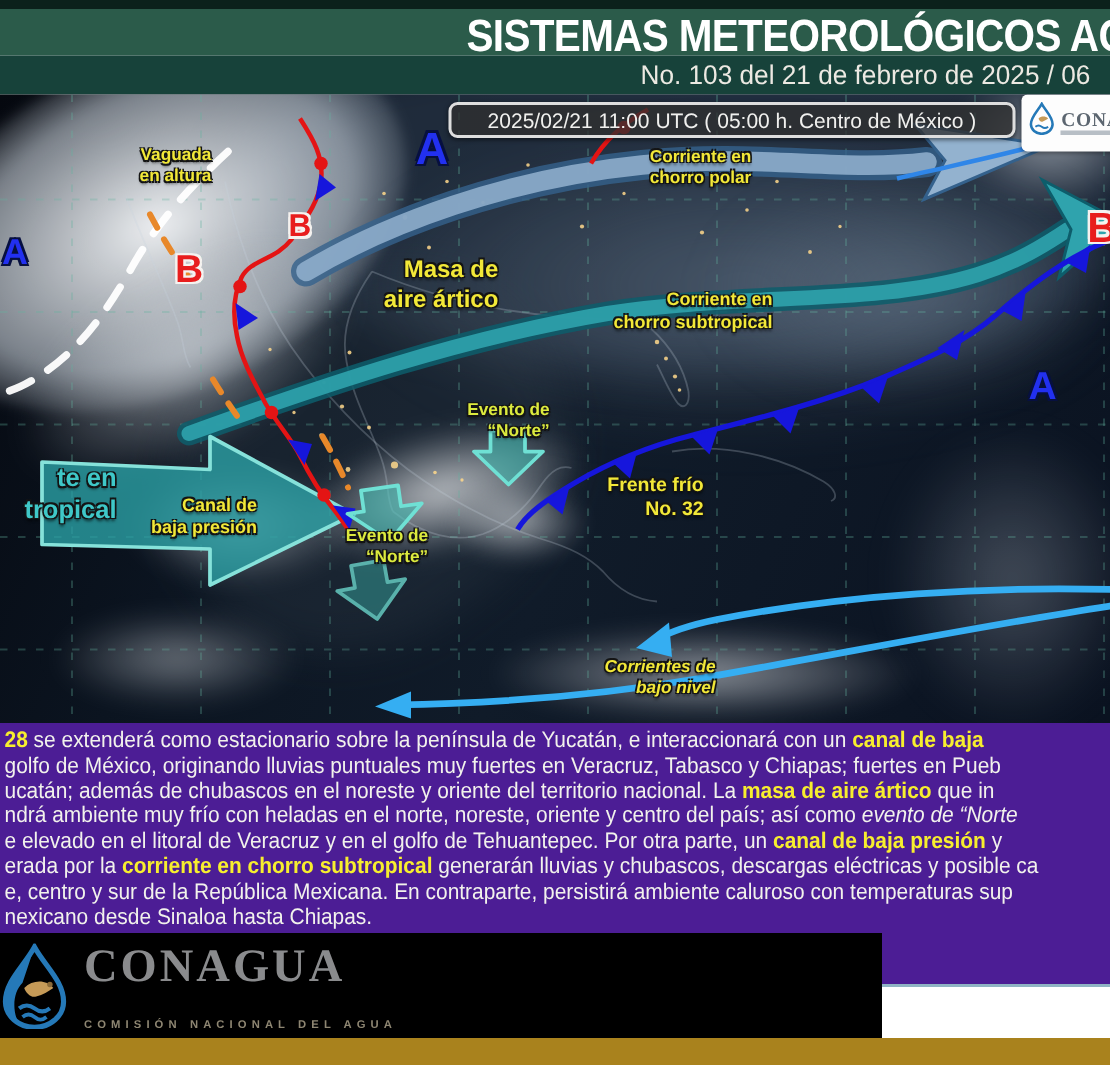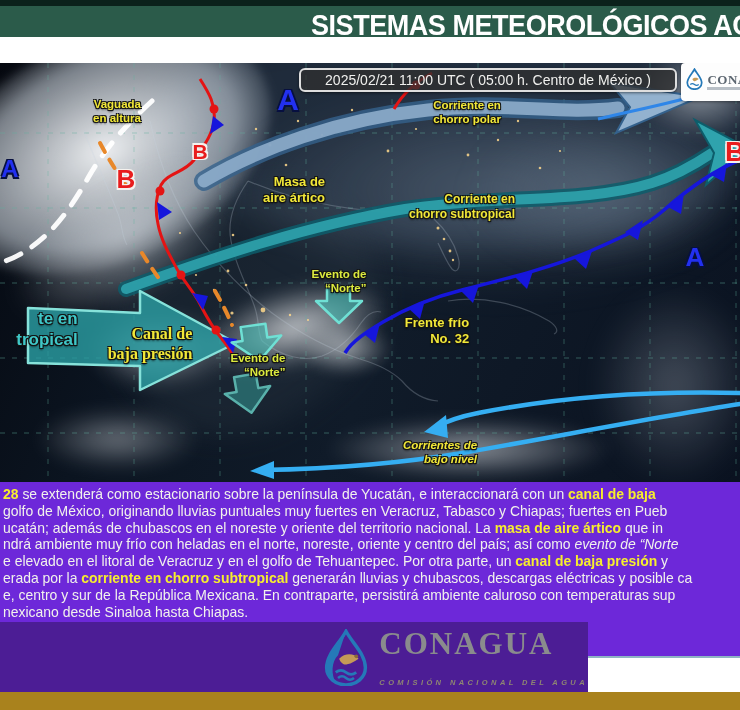--- a/index.html
+++ b/index.html
@@ -62,45 +62,48 @@
   .stamp{position:absolute;left:299px;top:5px;width:378px;height:24px;border:2px solid #dedede;
       border-radius:6px;background:rgba(48,48,48,.78);color:#f0f0ee;font-size:14px;line-height:20px;
       text-align:center;white-space:nowrap;box-shadow:0 1px 3px rgba(0,0,0,.5);}
   .logo-box{position:absolute;left:681px;top:0;width:70px;height:38px;background:#fdfdfd;
       border-radius:4px 0 0 4px;box-shadow:0 1px 3px rgba(0,0,0,.4);overflow:hidden;padding:5px 0 0 5px;}
   .logo-box .mini-brand{font-family:"Liberation Serif",serif;font-weight:700;font-size:13px;color:#5c6670;
       letter-spacing:.5px;vertical-align:top;display:inline-block;margin-top:4px;}
   .logo-box .mini-sub{position:absolute;left:26px;top:24px;width:60px;height:3px;background:#9aa4ae;opacity:.7;}
 
   
-  .bulletin{position:absolute;left:0;top:482px;width:740px;height:176px;background:#6d28d9;
+  .bulletin{position:absolute;left:0;top:482px;width:740px;height:176px;background:#4c1d95;
       padding:4px 0 0 3px;border-bottom:2px solid #8fb4c4;overflow:hidden;}
   .bl-line{white-space:nowrap;overflow:hidden;width:108%;color:#f2f2ec;font-size:15px;line-height:16.8px;
       transform:scaleX(.93);transform-origin:left top;}
   .bl-line .hl{color:#f7ee2e;font-weight:700;}
   .bl-line .it{font-style:italic;}
 
   
-  .footer{position:absolute;left:0;top:622px;width:588px;height:70px;background:#4c1d95;
-      display:flex;align-items:center;justify-content:flex-end;}
+  .footer{position:absolute;left:0;top:622px;width:588px;height:70px;background:#000000;
+      display:flex;align-items:center;justify-content:flex-start;}
   .lockup{display:flex;align-items:center;gap:10px;}
   .brand-text{font-family:"Liberation Serif",serif;font-weight:700;font-size:31px;color:#8a8b8d;
       letter-spacing:2px;line-height:1;}
-  .tagline{font-size:7.5px;letter-spacing:3.4px;color:#8e8672;margin-top:19px;font-weight:700;font-style:italic;}
+  .tagline{font-size:7.5px;letter-spacing:3.4px;color:#8e8672;margin-top:19px;font-weight:700;}
   .gold-bar{position:absolute;left:0;top:692px;width:740px;height:18px;background:#a9821d;}
 </style>
 </head>
 <body>
 
 <div id="app">
 
   <div class="top-strip"></div>
 
   <div class="band1">
     <div class="main-title">SISTEMAS METEOROLÓGICOS ACT</div>
+  </div>
+  <div class="band2">
+    <div class="sub-title">No. 103 del 21 de febrero de 2025 / 06</div>
   </div>
 
   <div class="map">
 
     <div class="land1"></div>
     <div class="land2"></div>
     <div class="cl c1"></div>
     <div class="cl c2"></div>
     <div class="cl c3"></div>
     <div class="cl c3b"></div>
@@ -237,29 +240,29 @@
       </g>
       <polygon points="446,352 424,369 448,375" fill="#35aef2"></polygon>
       <polygon points="274,398 250,408 274,416" fill="#35aef2"></polygon>
     </svg>
 
     <div>
         <div class="mlabel" style="left: 117px; top: 48px; font-size: 11.5px; color: rgb(242, 232, 56);">Vaguada
 en altura</div>
         <div class="mlabel" style="left: 467px; top: 49px; font-size: 11.5px; color: rgb(242, 232, 56);">Corriente en
 chorro polar</div>
-        <div class="mlabel" style="left: 294px; top: 127px; font-size: 13px; color: rgb(242, 232, 56);">Masa de
+        <div class="mlabel" style="left: 294px; top: 127px; font-size: 16px; color: rgb(242, 232, 56);">Masa de
 aire ártico</div>
         <div class="mlabel" style="left: 462px; top: 144px; font-size: 12px; color: rgb(242, 232, 56);">Corriente en
 chorro subtropical</div>
         <div class="mlabel" style="left: 339px; top: 218px; font-size: 11.5px; color: rgb(220, 234, 62);">Evento de
 “Norte”</div>
         <div class="mlabel" style="left: 437px; top: 268px; font-size: 13px; color: rgb(242, 232, 56);">Frente frío
 No. 32</div>
-        <div class="mlabel" style="left: 150px; top: 281px; font-size: 16px; color: rgb(242, 232, 56); font-family: Liberation Serif, serif;">Canal de
+        <div class="mlabel" style="left: 136px; top: 281px; font-size: 12px; color: rgb(242, 232, 56);">Canal de
 baja presión</div>
         <div class="mlabel" style="left: 258px; top: 302px; font-size: 11.5px; color: rgb(220, 234, 62);">Evento de
 “Norte”</div>
         <div class="mlabel" style="left: 440px; top: 389px; font-size: 11.5px; color: rgb(242, 232, 56); font-style: italic;">Corrientes de
 bajo nivel</div>
         <div class="mlabel" style="left: 47px; top: 267px; font-size: 17px; color: rgb(63, 200, 200);">te en
 tropical</div>
       </div>
 
     <div>

